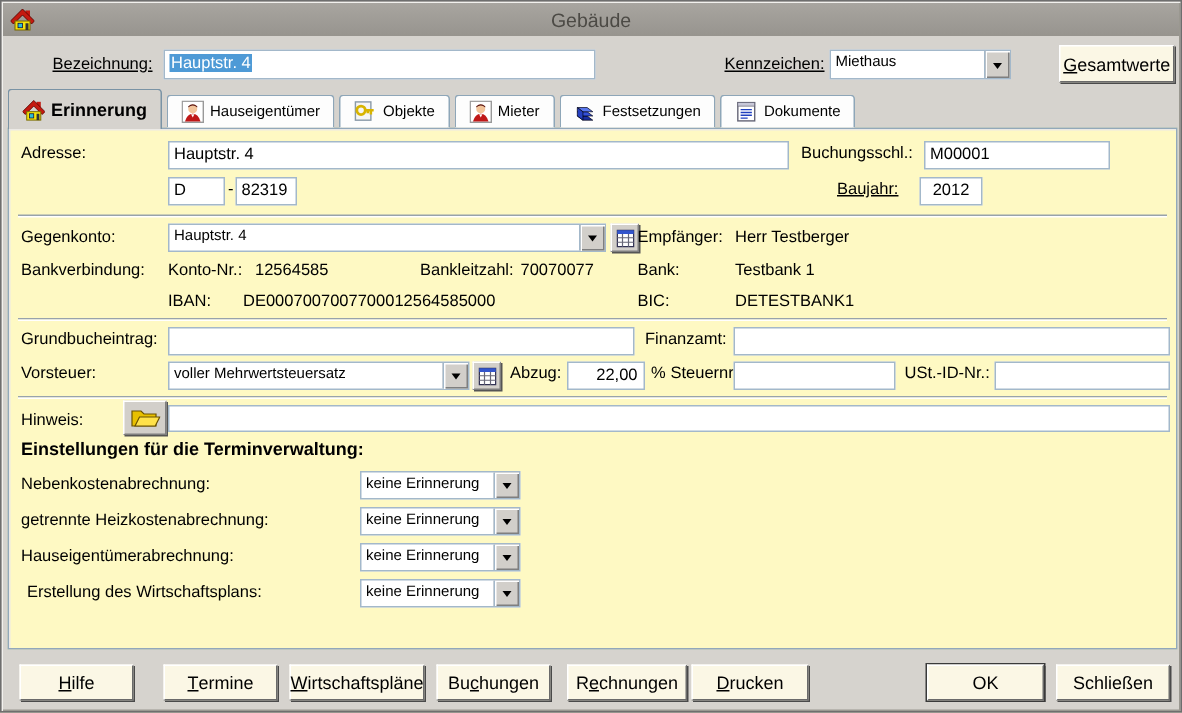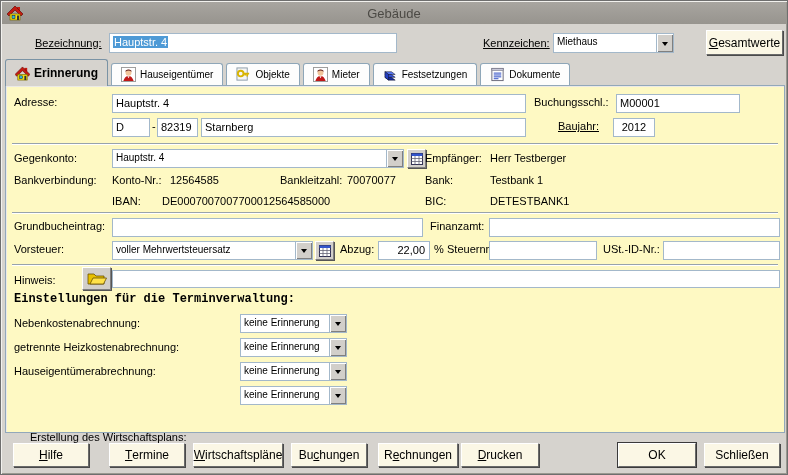--- a/index.html
+++ b/index.html
@@ -171,21 +171,20 @@
   <div class="panel">
 
     <span class="lbl" style="left:8px; top:10px;">Adresse:</span>
     <div class="field" style="left:106px; top:8px; width:414px; height:19px;">Hauptstr. 4</div>
     <span class="lbl" style="left:528px; top:10px;">Buchungsschl.:</span>
     <div class="field" style="left:610px; top:8px; width:124px; height:19px;">M00001</div>
 
     <div class="field" style="left:106px; top:32px; width:38px; height:19px;">D</div>
     <span class="lbl" style="left:146px; top:34px;">-</span>
     <div class="field" style="left:151px; top:32px; width:41px; height:19px;">82319</div>
-    <div class="field" style="left:195px; top:32px; width:325px; height:19px;">Starnberg</div>
     <span class="lbl ulbl" style="left:528px; top:34px;">Baujahr:</span>
     <div class="field center" style="left:607px; top:32px; width:42px; height:19px;">2012</div>
 
     <div class="sep" style="left:6px; top:57px; width:766px;"></div>
 
     <span class="lbl" style="left:8px; top:66px;">Gegenkonto:</span>
     <div class="dd" style="left:106px; top:63px; width:292px; height:19px;">
       <span class="dv">Hauptstr. 4</span>
       <span class="da">
           <span class="tri"></span>
@@ -253,21 +252,21 @@
     <div class="tool" style="left:76px; top:181px; width:29px; height:23px;">
       <span>
         <svg width="20" height="15" viewBox="0 0 20 15">
           <path d="M1 13 L1 3 L7 3 L9 5 L17 5 L17 13 Z" fill="#e8c000" stroke="#6a5200" stroke-width="0.8"></path>
           <path d="M3 13 L6 7 L19.5 7 L16.5 13 Z" fill="#ffe24a" stroke="#6a5200" stroke-width="0.8"></path>
         </svg>
       </span>
     </div>
     <div class="field" style="left:106px; top:184px; width:668px; height:18px;"></div>
 
-    <span class="lbl bold" style="left:8px; top:206px; font-size:12px;font-family:Liberation Mono, monospace;">Einstellungen für die Terminverwaltung:</span>
+    <span class="lbl bold" style="left:8px; top:206px; font-size:12px;">Einstellungen für die Terminverwaltung:</span>
 
     <span class="lbl" style="left:8px; top:231px;">Nebenkostenabrechnung:</span>
     <div class="dd" style="left:234px; top:228px; width:107px; height:19px;">
       <span class="dv">keine Erinnerung</span>
       <span class="da">
           <span class="tri"></span>
         </span>
     </div>
 
     <span class="lbl" style="left:8px; top:255px;">getrennte Heizkostenabrechnung:</span>
@@ -279,21 +278,21 @@
     </div>
 
     <span class="lbl" style="left:8px; top:279px;">Hauseigentümerabrechnung:</span>
     <div class="dd" style="left:234px; top:276px; width:107px; height:19px;">
       <span class="dv">keine Erinnerung</span>
       <span class="da">
           <span class="tri"></span>
         </span>
     </div>
 
-    <span class="lbl" style="left:24px; top:303px;margin-top:42px;">Erstellung des Wirtschaftsplans:</span>
+    <span class="lbl" style="left:12px; top:303px;">Erstellung des Wirtschaftsplans:</span>
     <div class="dd" style="left:234px; top:300px; width:107px; height:19px;">
       <span class="dv">keine Erinnerung</span>
       <span class="da">
           <span class="tri"></span>
         </span>
     </div>
   </div>
 
   <div class="btn" style="left:12px; top:442px; width:76px; height:24px;"><u>H</u>ilfe</div>
   <div class="btn" style="left:108px; top:442px; width:76px; height:24px;"><u>T</u>ermine</div>

